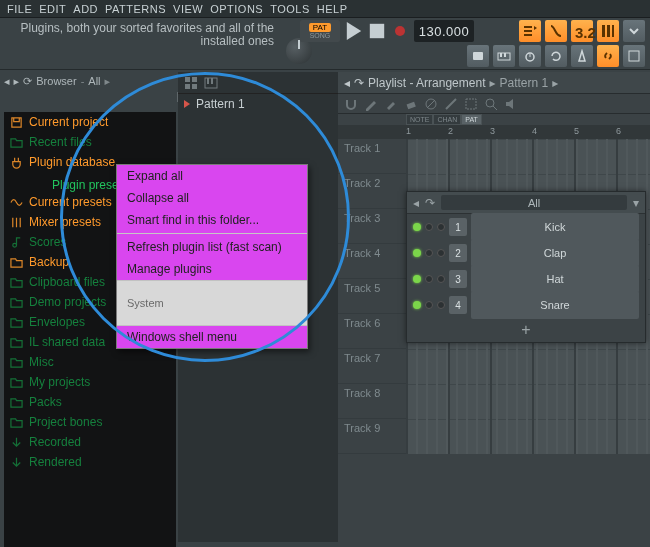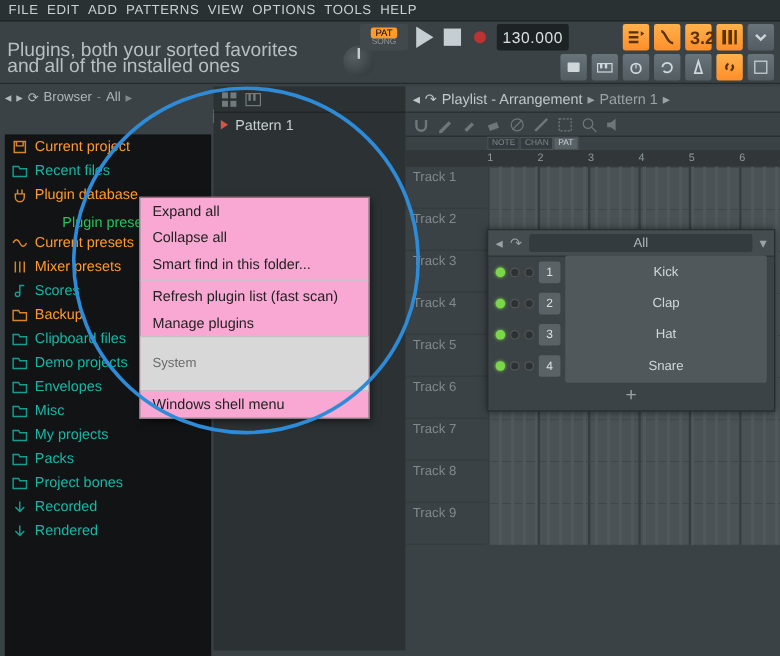--- a/index.html
+++ b/index.html
@@ -4,21 +4,21 @@
 <style>
   * { margin: 0; padding: 0; box-sizing: border-box; font-family: Arial, Helvetica, sans-serif; -webkit-font-smoothing: antialiased; }
   body { background: #3a4245; color: #c5ced2; width: 650px; height: 547px; overflow: hidden; font-size: 12px; position: relative; }
 
   
   .menubar { height: 18px; background: #2a3133; display: flex; align-items: center; padding: 0 4px; gap: 1px; border-bottom: 1px solid #1a1e20; }
   .menubar span { font-size: 11px; letter-spacing: .5px; color: #c8d1d4; padding: 1px 3px; cursor: default; }
 
   
   .topstrip { position: relative; height: 52px; background: #3a4245; border-bottom: 1px solid #242a2c; }
-  .hint { position: absolute; left: 4px; top: 16px; width: 272px; height: 30px; font-size: 16px; color: #b7bfc2; line-height: 13px; padding: 2px 2px; }
+  .hint { position: absolute; left: 4px; top: 2px; width: 272px; height: 30px; font-size: 12px; color: #b7bfc2; line-height: 13px; padding: 2px 2px; text-align: right; }
   .topicons { position: absolute; right: 5px; top: 2px; display: flex; gap: 4px; }
   .sqbtn { width: 22px; height: 22px; border-radius: 2px; display: flex; align-items: center; justify-content: center; cursor: pointer; }
   .sqbtn.orange { background: linear-gradient(#ffb24d,#ff8e29); color:#5a3200; }
   .sqbtn.grey   { background: linear-gradient(#68747a,#525c61); color:#cfd7da; }
   .sqbtn svg, .sqbtn span { width: 14px; height: 14px; display: block; }
   .sqtxt { font-size: 15px; font-weight: bold; color:#5a3200; }
 
   .transport { position: absolute; left: 300px; top: 1px; height: 24px; display:flex; align-items:center; gap:5px; }
   .patbox { width: 40px; height: 22px; background: #42494c; border-radius: 2px; display: flex; flex-direction: column; align-items: center; justify-content: center; font-size: 7px; color:#8f999d; }
   .patbox .pat { background:#ff9a2c; color:#000; font-size:8px; padding:0 4px; border-radius:2px; }
@@ -38,31 +38,31 @@
   .browser-head .arrow{opacity:.6;}
   .browser-icons { position:absolute; left:176px; top:90px; display:flex; gap:14px; }
   .browser-icons .tico svg{fill:#cfd7da;opacity:.85}
 
   .tree { position:absolute; left:4px; top:112px; width:172px; bottom:0; background:#121314; overflow:hidden; }
   .tree-item { display:flex; align-items:center; gap:6px; height:20px; padding:0 6px; font-size:12px; cursor:pointer; color:#aeb4b7;}
   .tree-item.sel { color:#ff9a2c; }
   .tree-item.hl  { color:#22c55e;flex-direction:column; }
   .tree-item svg { width:13px;height:13px; fill:currentColor; opacity:.85;}
   .tree-item.folder svg{fill:#a8b0b3;}
-  .tree-item.folder{color:#14b8a6;align-items:center;}
+  .tree-item.folder{color:#15803d;align-items:center;}
 
   
   .patpanel{ position:absolute; left:178px; top:72px; width:160px; height:470px; background:#2c3234; }
   .patpanel .hdr{height:22px;border-bottom:1px solid #222;display:flex;align-items:center;gap:6px;padding:0 6px;}
   .patpanel .hdr .tico{opacity:.7}
   .pat-row{display:flex;align-items:center;height:20px;padding:0 6px;gap:6px;color:#c7cfd2;}
   .pat-row .tri{width:0;height:0;border-top:4px solid transparent;border-bottom:4px solid transparent;border-left:6px solid #d6554a;}
 
   
-  .ctxmenu{position:absolute;left:116px;top:164px;width:192px;background:#f9a8d4;border:1px solid #7a7a7a;box-shadow:2px 3px 6px rgba(0,0,0,.5);font-size:12px;color:#222;z-index:50;}
+  .ctxmenu{position:absolute;left:116px;top:164px;width:192px;background:#d946ef;border:1px solid #7a7a7a;box-shadow:2px 3px 6px rgba(0,0,0,.5);font-size:12px;color:#222;z-index:50;}
   .ctxmenu .mi{padding:4px 10px;cursor:default;}
   .ctxmenu .mi.head{background:#d8d8d8;color:#6a6a6a;font-size:11px;border-top:1px solid #c2c2c2;border-bottom:1px solid #c2c2c2;padding:16px 10px;}
   .ctxmenu hr{border:none;border-top:1px solid #c6c6c6;margin:2px 0;}
 
   
   .anno{position:absolute;left:60px;top:72px;width:290px;height:290px;border:3px solid #2e8bd8;border-radius:50%;pointer-events:none;z-index:60;}
 
   
   .playlist{position:absolute;left:338px;top:72px;right:0;bottom:0;background:#3b4245;}
   .pl-head{height:22px;background:#3f474a;display:flex;align-items:center;gap:4px;padding:0 6px;color:#bfc7ca;font-size:12px;border-bottom:1px solid #272c2e;}
@@ -288,20 +288,26 @@
     <div class="tree-item folder">
       <svg viewBox="0 0 14 14">
         <path d="M1 3h5l1 2h6v7H1z" fill="none" stroke="currentColor" stroke-width="1.3"></path>
       </svg>
       <span>Envelopes</span>
     </div>
     <div class="tree-item folder">
       <svg viewBox="0 0 14 14">
         <path d="M1 3h5l1 2h6v7H1z" fill="none" stroke="currentColor" stroke-width="1.3"></path>
       </svg>
+      <span>IL shared data</span>
+    </div>
+    <div class="tree-item folder">
+      <svg viewBox="0 0 14 14">
+        <path d="M1 3h5l1 2h6v7H1z" fill="none" stroke="currentColor" stroke-width="1.3"></path>
+      </svg>
       <span>Misc</span>
     </div>
     <div class="tree-item folder">
       <svg viewBox="0 0 14 14">
         <path d="M1 3h5l1 2h6v7H1z" fill="none" stroke="currentColor" stroke-width="1.3"></path>
       </svg>
       <span>My projects</span>
     </div>
     <div class="tree-item folder">
       <svg viewBox="0 0 14 14">

